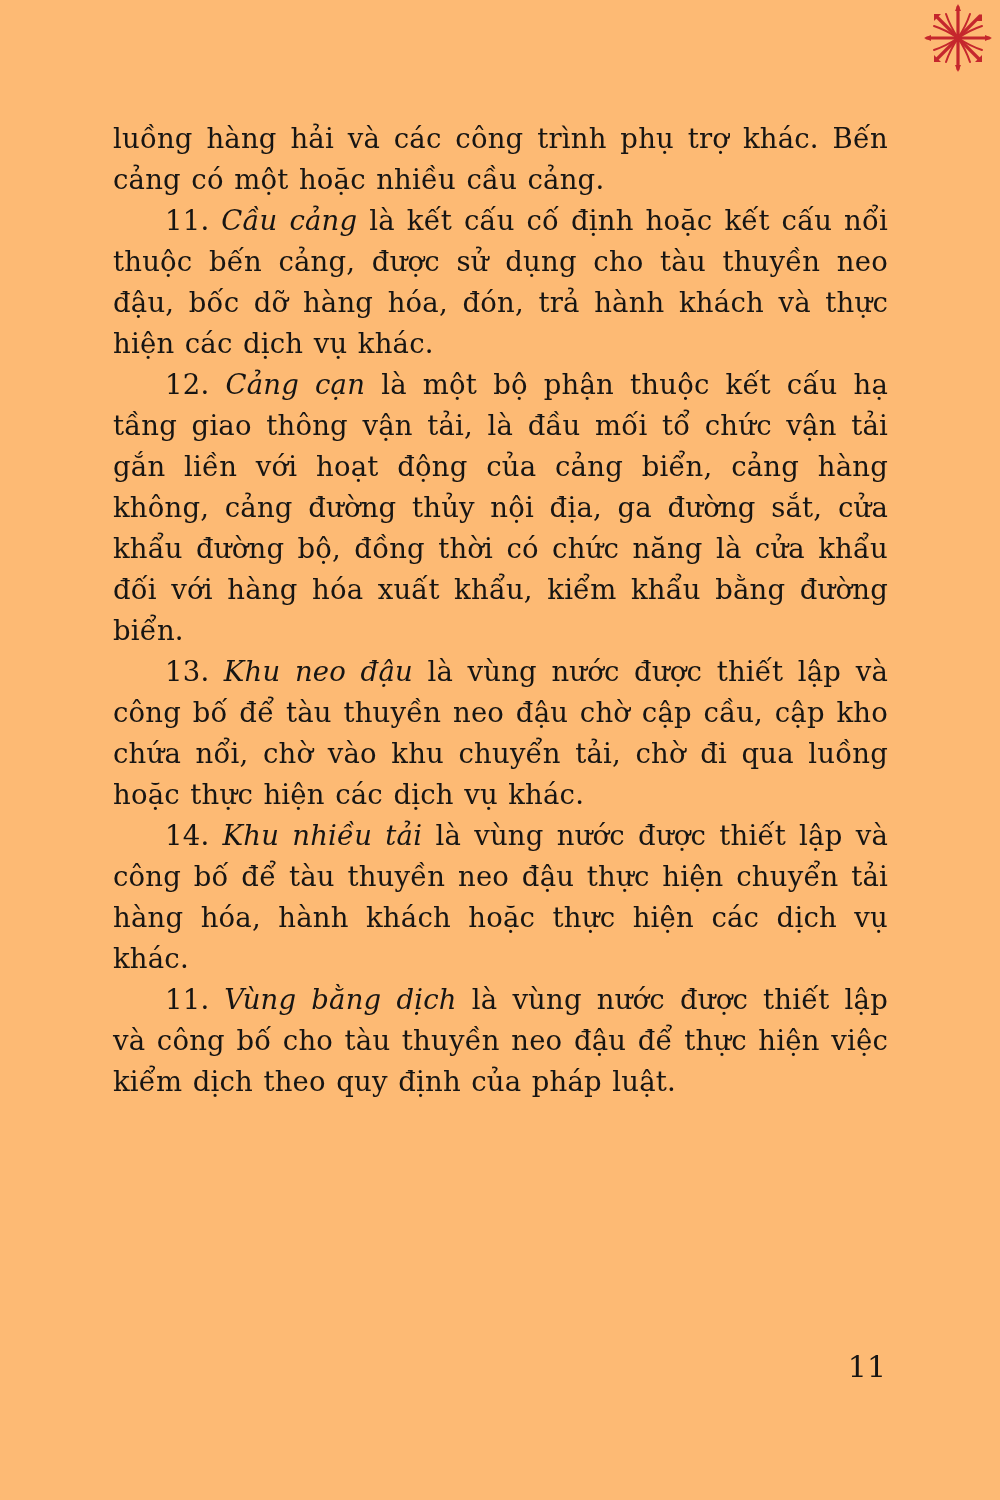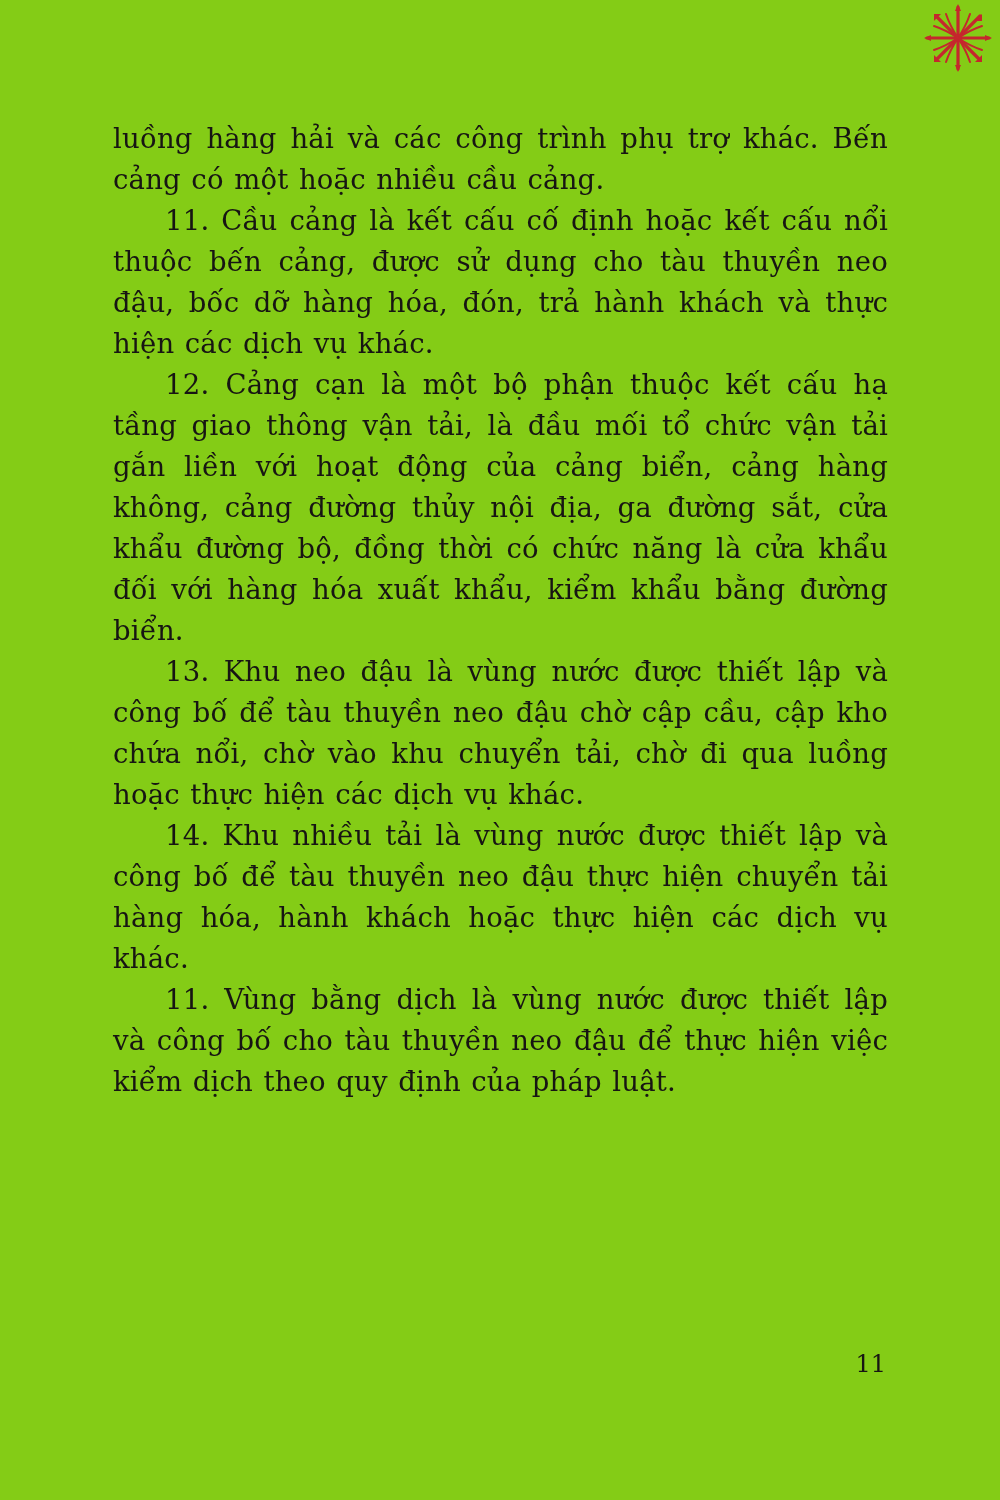--- a/index.html
+++ b/index.html
@@ -11,21 +11,21 @@
     width: 1000px;
     height: 1500px;
     position: relative;
     overflow: hidden;
     font-family: "DejaVu Serif", "Liberation Serif", serif;
     color: #171513;
   }
   .page {
     position: absolute;
     inset: 0;
-    background: #84cc16;
+    background: #fdba74;
   }
   .emblem {
     position: absolute;
     top: 2px;
     right: 6px;
     width: 72px;
     height: 72px;
   }
   .content {
     position: absolute;
@@ -39,26 +39,27 @@
     word-spacing: 1.5px;
   }
   .para {
     margin: 0;
     padding: 0;
   }
   .para.indent {
     text-indent: 52px;
   }
   .it {
+    font-style: italic;
   }
   .page-number {
     position: absolute;
     right: 114px;
     top: 1352px;
-    font-size: 24px;
+    font-size: 30px;
     line-height: 1;
     color: #171513;
   }
 </style>
 </head>
 <body>
 
 <div class="page">
 
   <svg class="emblem" viewBox="0 0 72 72" aria-hidden="true">

